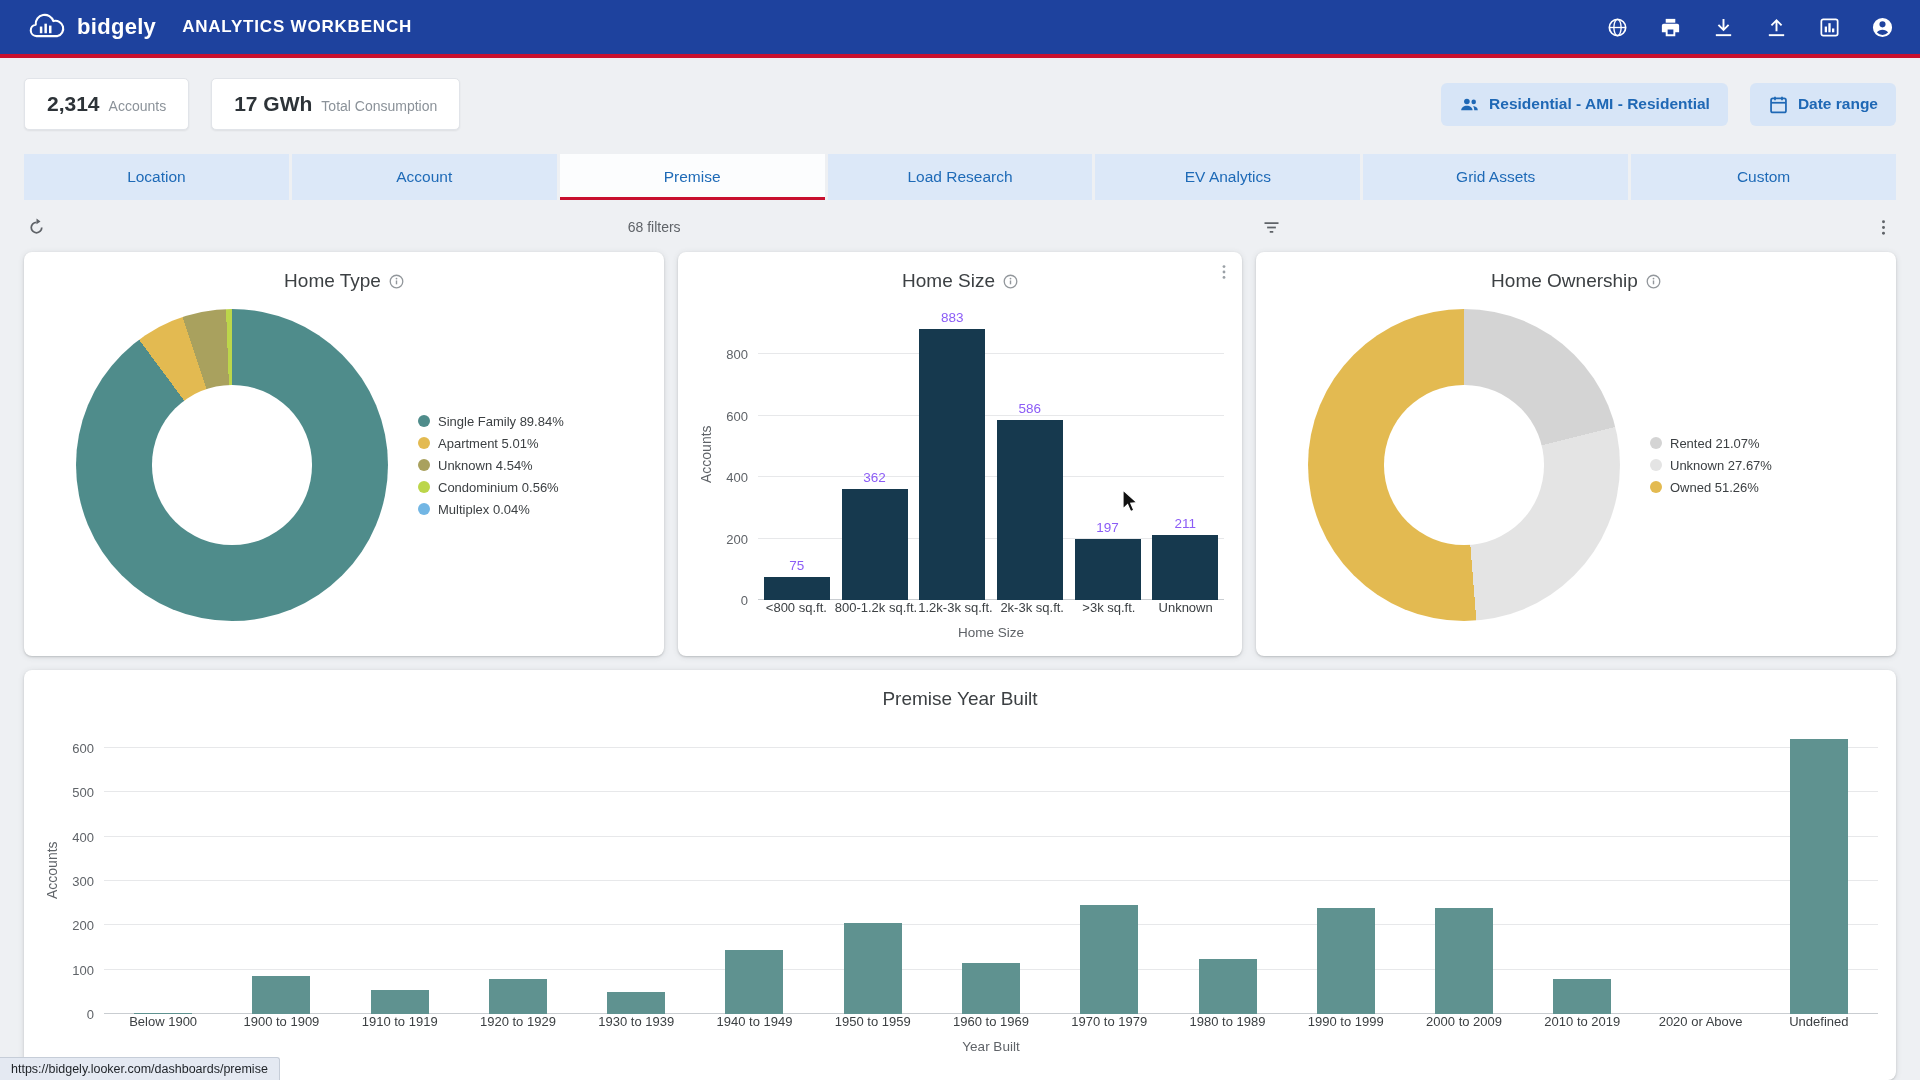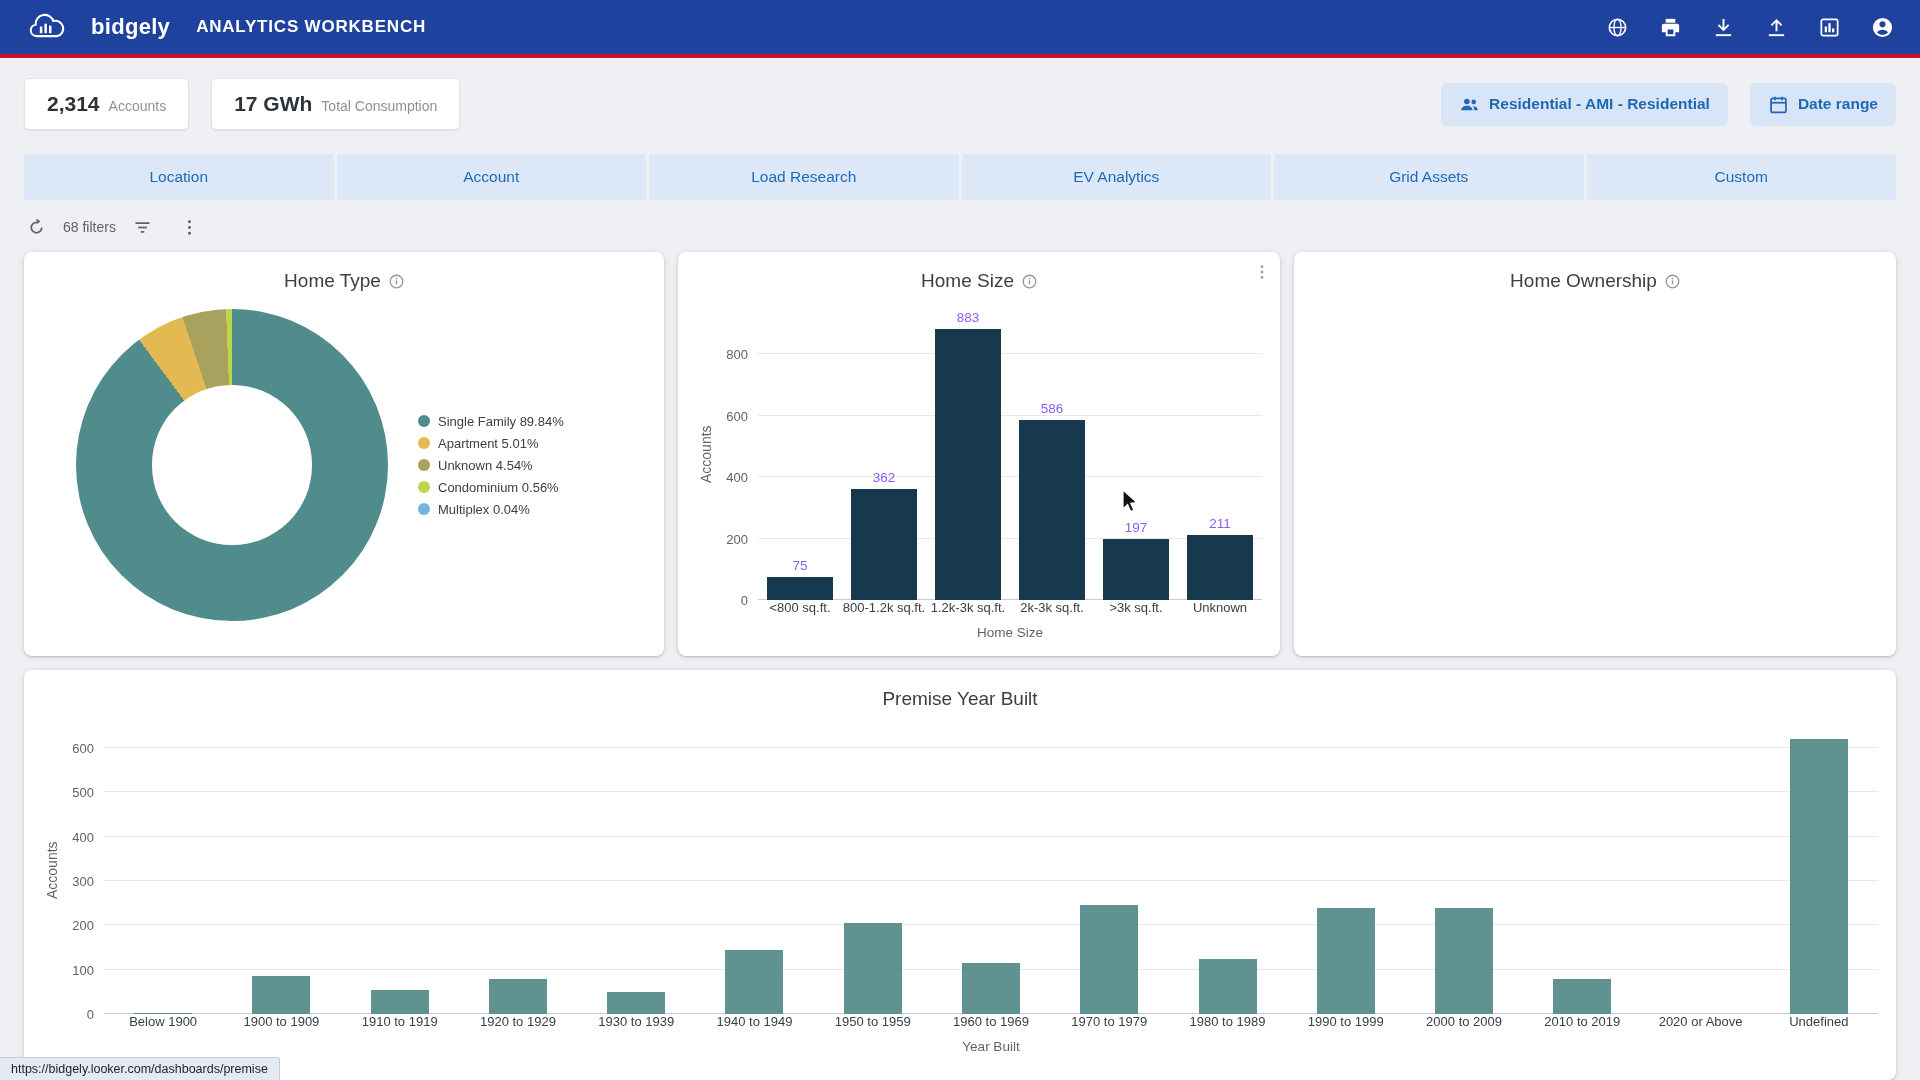--- a/index.html
+++ b/index.html
@@ -1,21 +1,21 @@
 <!DOCTYPE html>
 <html><head>
 <meta charset="utf-8">
 <style>
   * { box-sizing: border-box; margin: 0; padding: 0; }
   html, body { width: 1920px; height: 1080px; overflow: hidden; }
   body { font-family: "Liberation Sans", sans-serif; background: #eef0f3; position: relative; }
 
   
   .navbar { height: 54px; background: #1e429e; display: flex; align-items: center; padding: 0 26px; color: #fff; }
-  .logo { display: flex; align-items: center; gap: 23px; cursor: pointer; }
+  .logo { display: flex; align-items: center; gap: 9px; cursor: pointer; }
   .brand { font-size: 22px; font-weight: bold; letter-spacing: .3px; }
   .app-title { font-size: 17px; font-weight: bold; letter-spacing: .8px; margin-left: 26px; }
   .nav-spacer { flex: 1; }
   .nav-icons { display: flex; align-items: center; gap: 30px; }
   .nav-icon { width: 23px; height: 23px; display: inline-flex; cursor: pointer; }
   .nav-icon svg { width: 100%; height: 100%; display: block; }
   .red-line { height: 4px; background: #c8102e; }
 
   
   .content { padding: 20px 24px 0; }
@@ -28,21 +28,21 @@
   .stats-spacer { flex: 1; }
   .chip { background: #d7e5f7; color: #1f68b5; border: none; border-radius: 6px; padding: 11px 18px;
           font-family: inherit; font-size: 15.5px; font-weight: 600; display: flex; align-items: center; gap: 9px; cursor: pointer; }
   .chip svg { width: 21px; height: 21px; display: block; }
 
   .tabs { display: flex; gap: 3px; }
   .tab { flex: 1; background: #dce8f8; border: none; color: #1e6ab7; font-family: inherit; font-size: 15.5px;
          font-weight: 500; padding: 14px 0; text-align: center; cursor: pointer; }
   .tab.active { background: #fcfdfe; border-bottom: 3px solid #c8102e; padding-bottom: 11px; }
 
-  .filters-row { display: flex; align-items: center; justify-content: flex-start; gap: 16px; margin: 12px 2px 10px;
+  .filters-row { display: flex; align-items: center; justify-content: space-between; gap: 16px; margin: 12px 2px 10px;
                  color: #5f6368; font-size: 14px; height: 30px; }
   .small-icon { width: 21px; height: 21px; display: inline-flex; cursor: pointer; }
   .small-icon svg { width: 100%; height: 100%; display: block; }
   .filters-count { cursor: pointer; }
   .kebab-sm { margin-left: 10px; }
 
   
   .cards-row { display: flex; gap: 14px; height: 404px; }
   .card { background: #fff; border-radius: 8px; box-shadow: 0 1px 2px rgba(60,64,67,.22), 0 1px 6px rgba(60,64,67,.12);
           padding: 18px; position: relative; display: flex; flex-direction: column; }
@@ -182,20 +182,21 @@
             <line x1="16" y1="3" x2="16" y2="7"></line>
           </svg>
       </span>
       <span>Date range</span>
     </button>
   </div>
 
   <nav class="tabs">
       <button class="tab">Location</button>
       <button class="tab">Account</button>
+      <button class="tab active">Premise</button>
       <button class="tab">Load Research</button>
       <button class="tab">EV Analytics</button>
       <button class="tab">Grid Assets</button>
       <button class="tab">Custom</button>
     </nav>
 
   <div class="filters-row">
     <span class="small-icon">
       <svg viewBox="0 0 24 24">
           <path d="M12 5a7 7 0 1 0 7 7h-2a5 5 0 1 1-5-5z" fill="#5f6368"></path>
@@ -340,20 +341,37 @@
     <div class="card">
       <div class="card-title">
         <span>Home Ownership</span>
         <span class="info-icon">
           <svg viewBox="0 0 16 16">
               <circle cx="8" cy="8" r="6.7" fill="none" stroke="#80868b" stroke-width="1.4"></circle>
               <rect x="7.25" y="6.9" width="1.5" height="4.1" fill="#80868b"></rect>
               <circle cx="8" cy="4.9" r="0.95" fill="#80868b"></circle>
             </svg>
         </span>
+      </div>
+      <div class="donut-area">
+        <div class="donut" style="background: conic-gradient(rgb(212, 212, 212) 0%, rgb(212, 212, 212) 21.07%, rgb(228, 228, 228) 21.07%, rgb(228, 228, 228) 48.74%, rgb(227, 186, 81) 48.74%, rgb(227, 186, 81) 100%);"></div>
+        <div class="legend">
+            <div class="legend-row">
+              <span class="dot" style="background: rgb(212, 212, 212);"></span>
+              <span class="legend-label">Rented 21.07%</span>
+            </div>
+            <div class="legend-row">
+              <span class="dot" style="background: rgb(228, 228, 228);"></span>
+              <span class="legend-label">Unknown 27.67%</span>
+            </div>
+            <div class="legend-row">
+              <span class="dot" style="background: rgb(227, 186, 81);"></span>
+              <span class="legend-label">Owned 51.26%</span>
+            </div>
+          </div>
       </div>
     </div>
   </section>
 
   <section class="card wide-card">
     <div class="card-title">
       <span>Premise Year Built</span>
     </div>
     <div class="bar-chart" style="--ph:288px;">
       <div class="chart-main">

